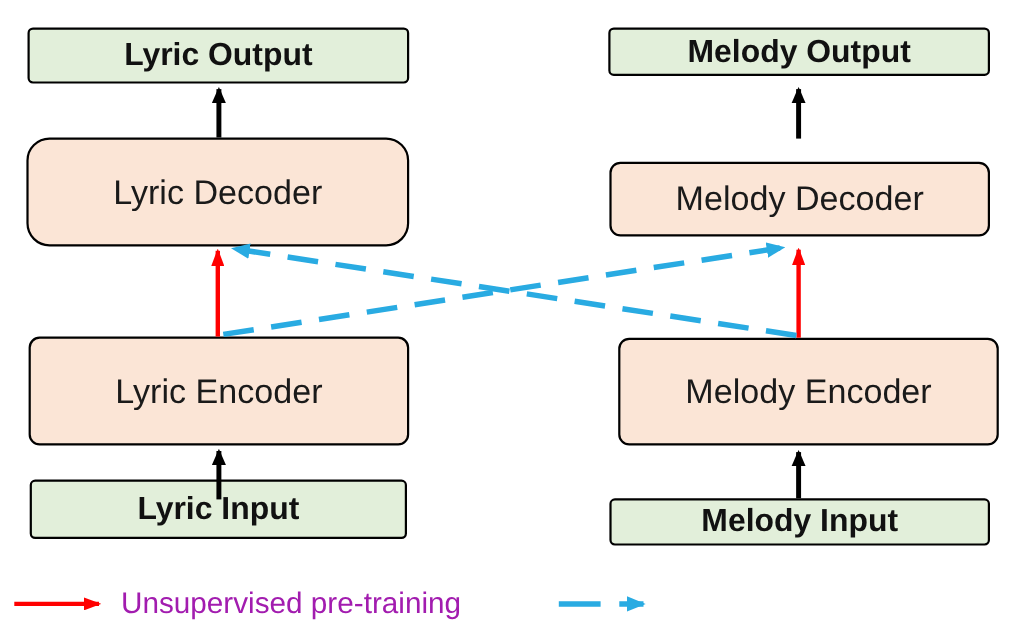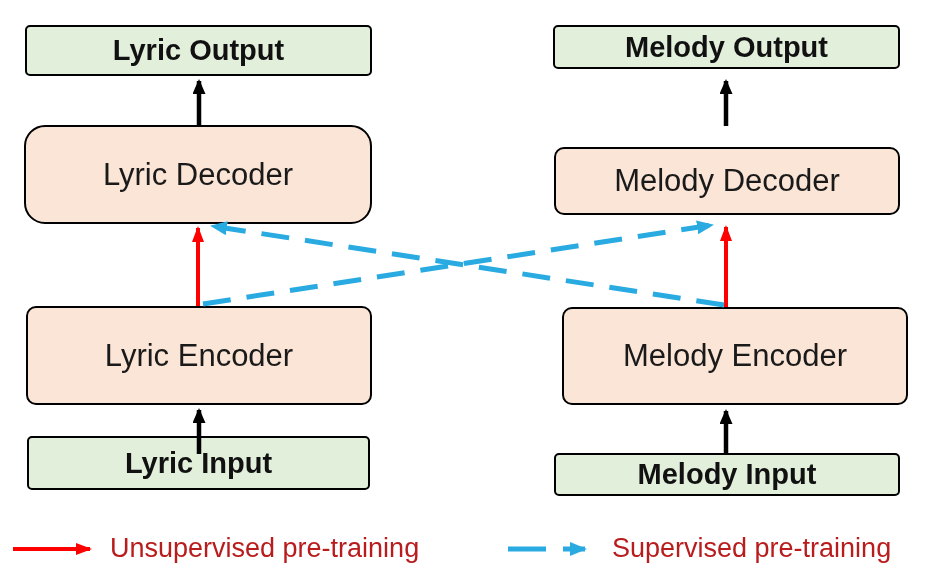--- a/index.html
+++ b/index.html
@@ -45,21 +45,21 @@
     width: 934px;
     height: 580px;
     pointer-events: none;
   }
   .legend-label {
     position: absolute;
     height: 30px;
     display: flex;
     align-items: center;
     font-size: 27px;
-    color: #b91c1c;
+    color: #a21caf;
     white-space: nowrap;
   }
 </style>
 </head>
 <body>
 
 <div class="canvas">
 
   <div class="box io-box" style="left:25px; top:25px; width:347px; height:51px;">
     <span>Lyric Output</span>
@@ -109,15 +109,14 @@
     <line x1="726" y1="307" x2="726" y2="227" stroke="#ff0000" stroke-width="4" marker-end="url(#arrow-red)"></line>
 
     <line x1="203" y1="304" x2="712" y2="225" stroke="#29abe2" stroke-width="5" stroke-dasharray="28 16" marker-end="url(#arrow-blue)"></line>
     <line x1="724" y1="305" x2="212" y2="226" stroke="#29abe2" stroke-width="5" stroke-dasharray="28 16" marker-end="url(#arrow-blue)"></line>
 
     <line x1="13" y1="549" x2="90" y2="549" stroke="#ff0000" stroke-width="4" marker-end="url(#arrow-red)"></line>
     <line x1="508" y1="549" x2="585" y2="549" stroke="#29abe2" stroke-width="5" stroke-dasharray="38 17" marker-end="url(#arrow-blue)"></line>
   </svg>
 
   <div class="legend-label" style="left:110px; top:533px;">Unsupervised pre-training</div>
-  <div class="legend-label" style="left:612px; top:533px;">Supervised pre-training</div>
 
 </div>
 
 </body></html>

